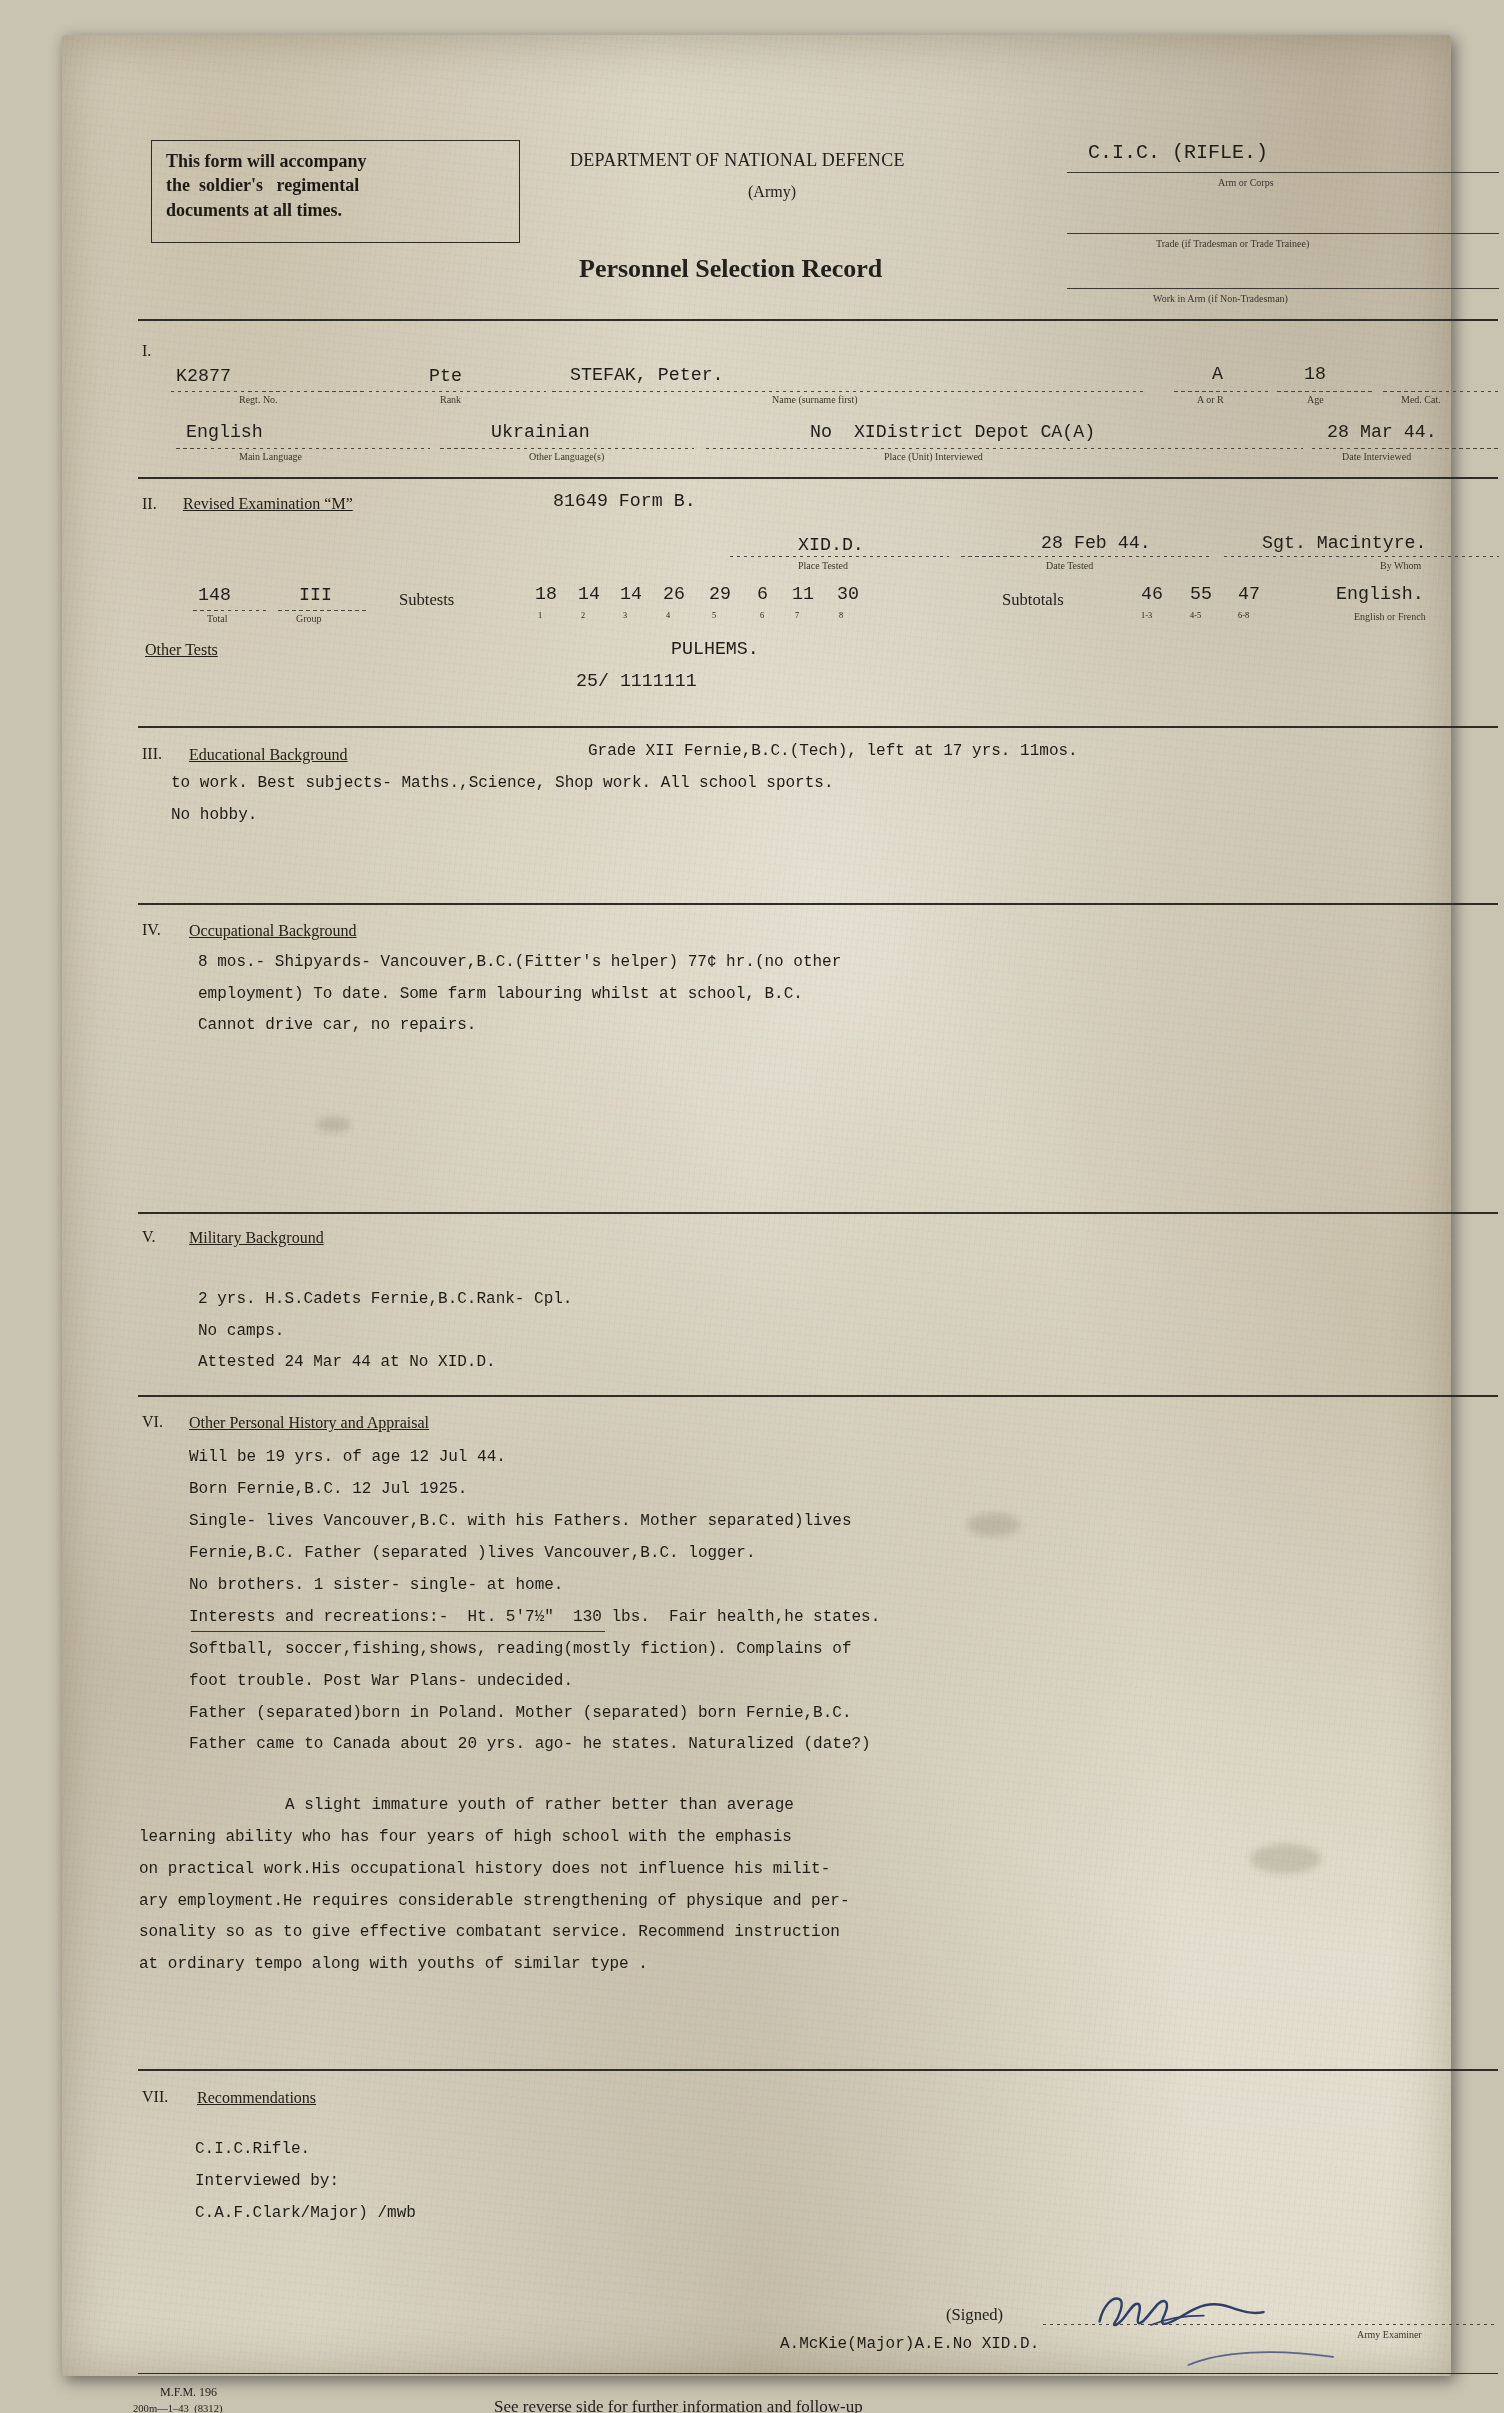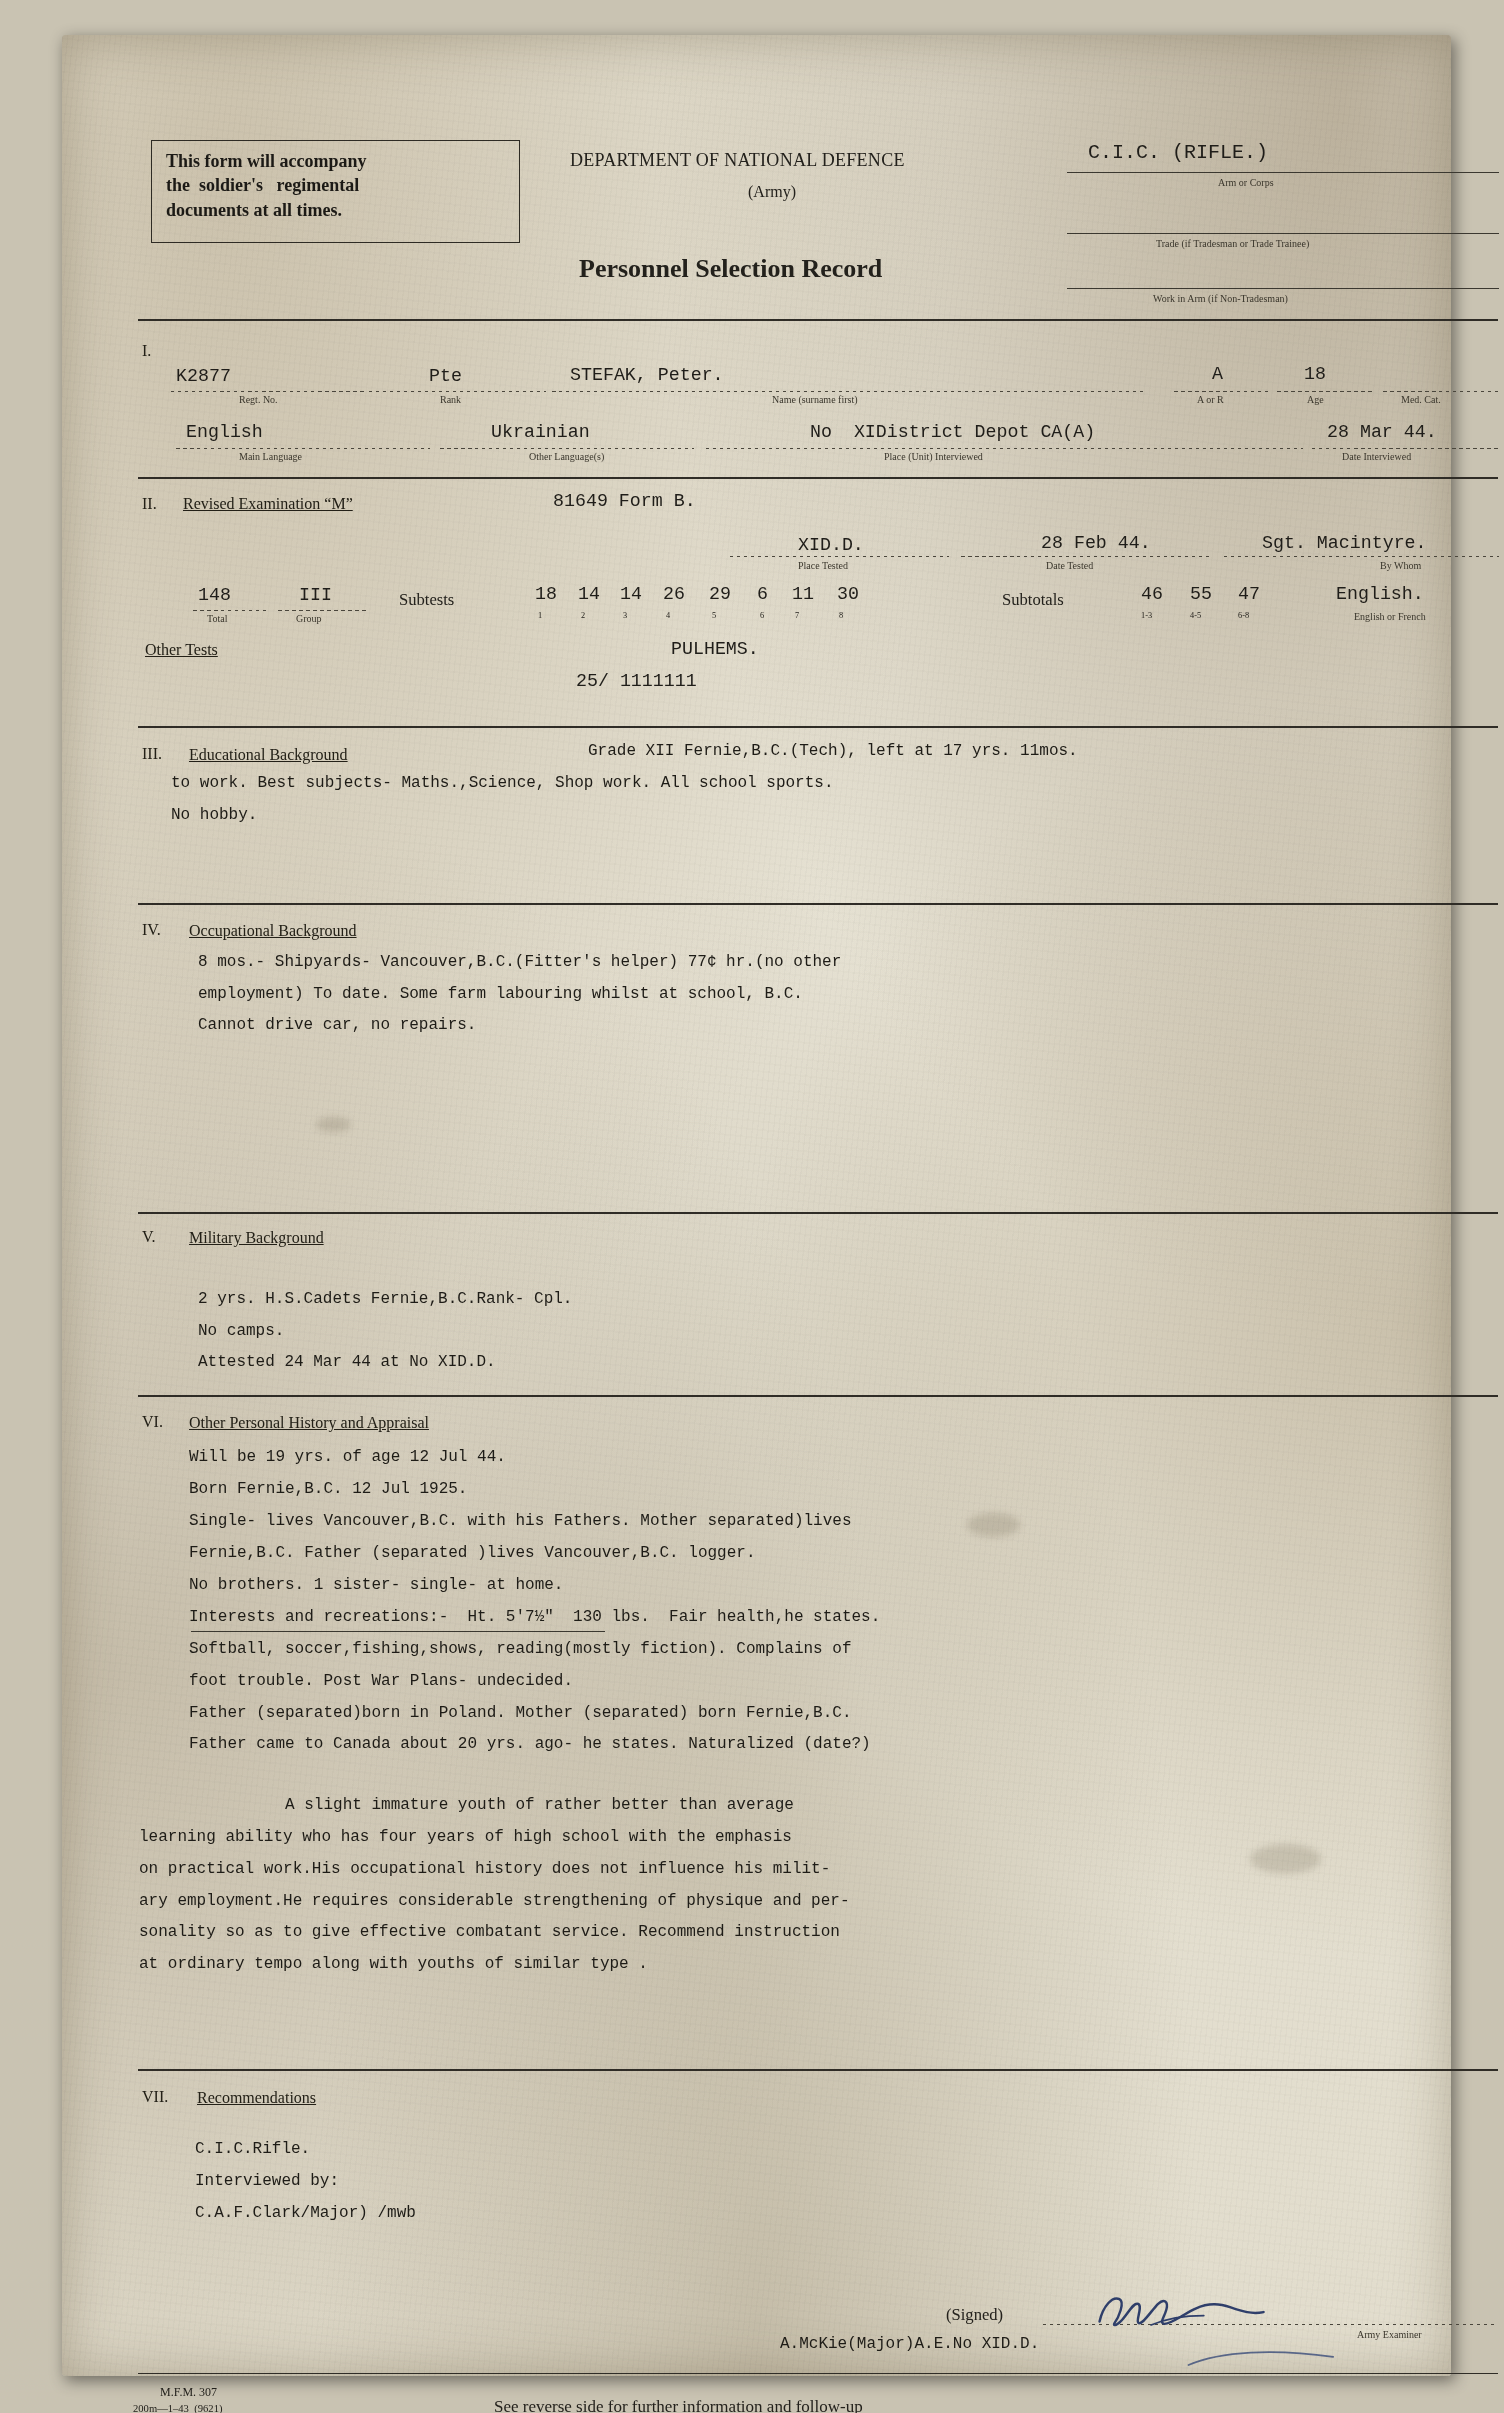--- a/index.html
+++ b/index.html
@@ -269,22 +269,22 @@
       <svg class="sig" viewBox="0 0 330 70">
         <path d="M8,52 C14,26 30,8 42,14 C52,19 40,46 34,54 C30,60 36,60 44,52 C56,40 66,18 74,22 C82,26 70,50 74,54 C80,60 96,34 108,22 C118,12 126,18 122,32 C118,46 110,54 118,56 C128,58 150,40 172,30 C196,19 214,22 232,28 C252,35 268,40 288,36" fill="none" stroke="#2f3f6b" stroke-width="4.2" stroke-linecap="round"></path>
         <path d="M96,58 C120,48 150,42 186,42" fill="none" stroke="#2f3f6b" stroke-width="3" stroke-linecap="round"></path>
       </svg>
       <svg style="position:absolute;left:1123px;top:2309px;width:154px;height:35px;" viewBox="0 0 260 60">
         <path d="M4,36 C60,12 150,8 252,22" fill="none" stroke="#3a4c7a" stroke-width="3" stroke-linecap="round" opacity=".8"></path>
       </svg>
 
       <div class="thickrule" style="left:76px;top:2338px;width:1360px;height:1.2px;"></div>
 
-      <div class="t tiny" style="left:98px;top:2350px;font-size:12px;">M.F.M. 307</div>
-      <div class="t xtiny" style="left:71px;top:2368px;font-size:10.6px;">200m—1–43  (9621)</div>
+      <div class="t tiny" style="left:98px;top:2350px;font-size:12px;">M.F.M. 196</div>
+      <div class="t xtiny" style="left:71px;top:2368px;font-size:10.6px;">200m—1–43  (8312)</div>
 
       <div class="t serif" style="left:432px;top:2362px;font-size:17px;">See reverse side for further information and follow-up</div>
 
       <div class="blotch" style="left:905px;top:1478px;width:53px;height:24px;"></div>
       <div class="blotch" style="left:254px;top:1082px;width:35px;height:15.4px;"></div>
       <div class="blotch" style="left:1188px;top:1809px;width:71px;height:30px;"></div>
     </div>
   </div>
 </div>
 

